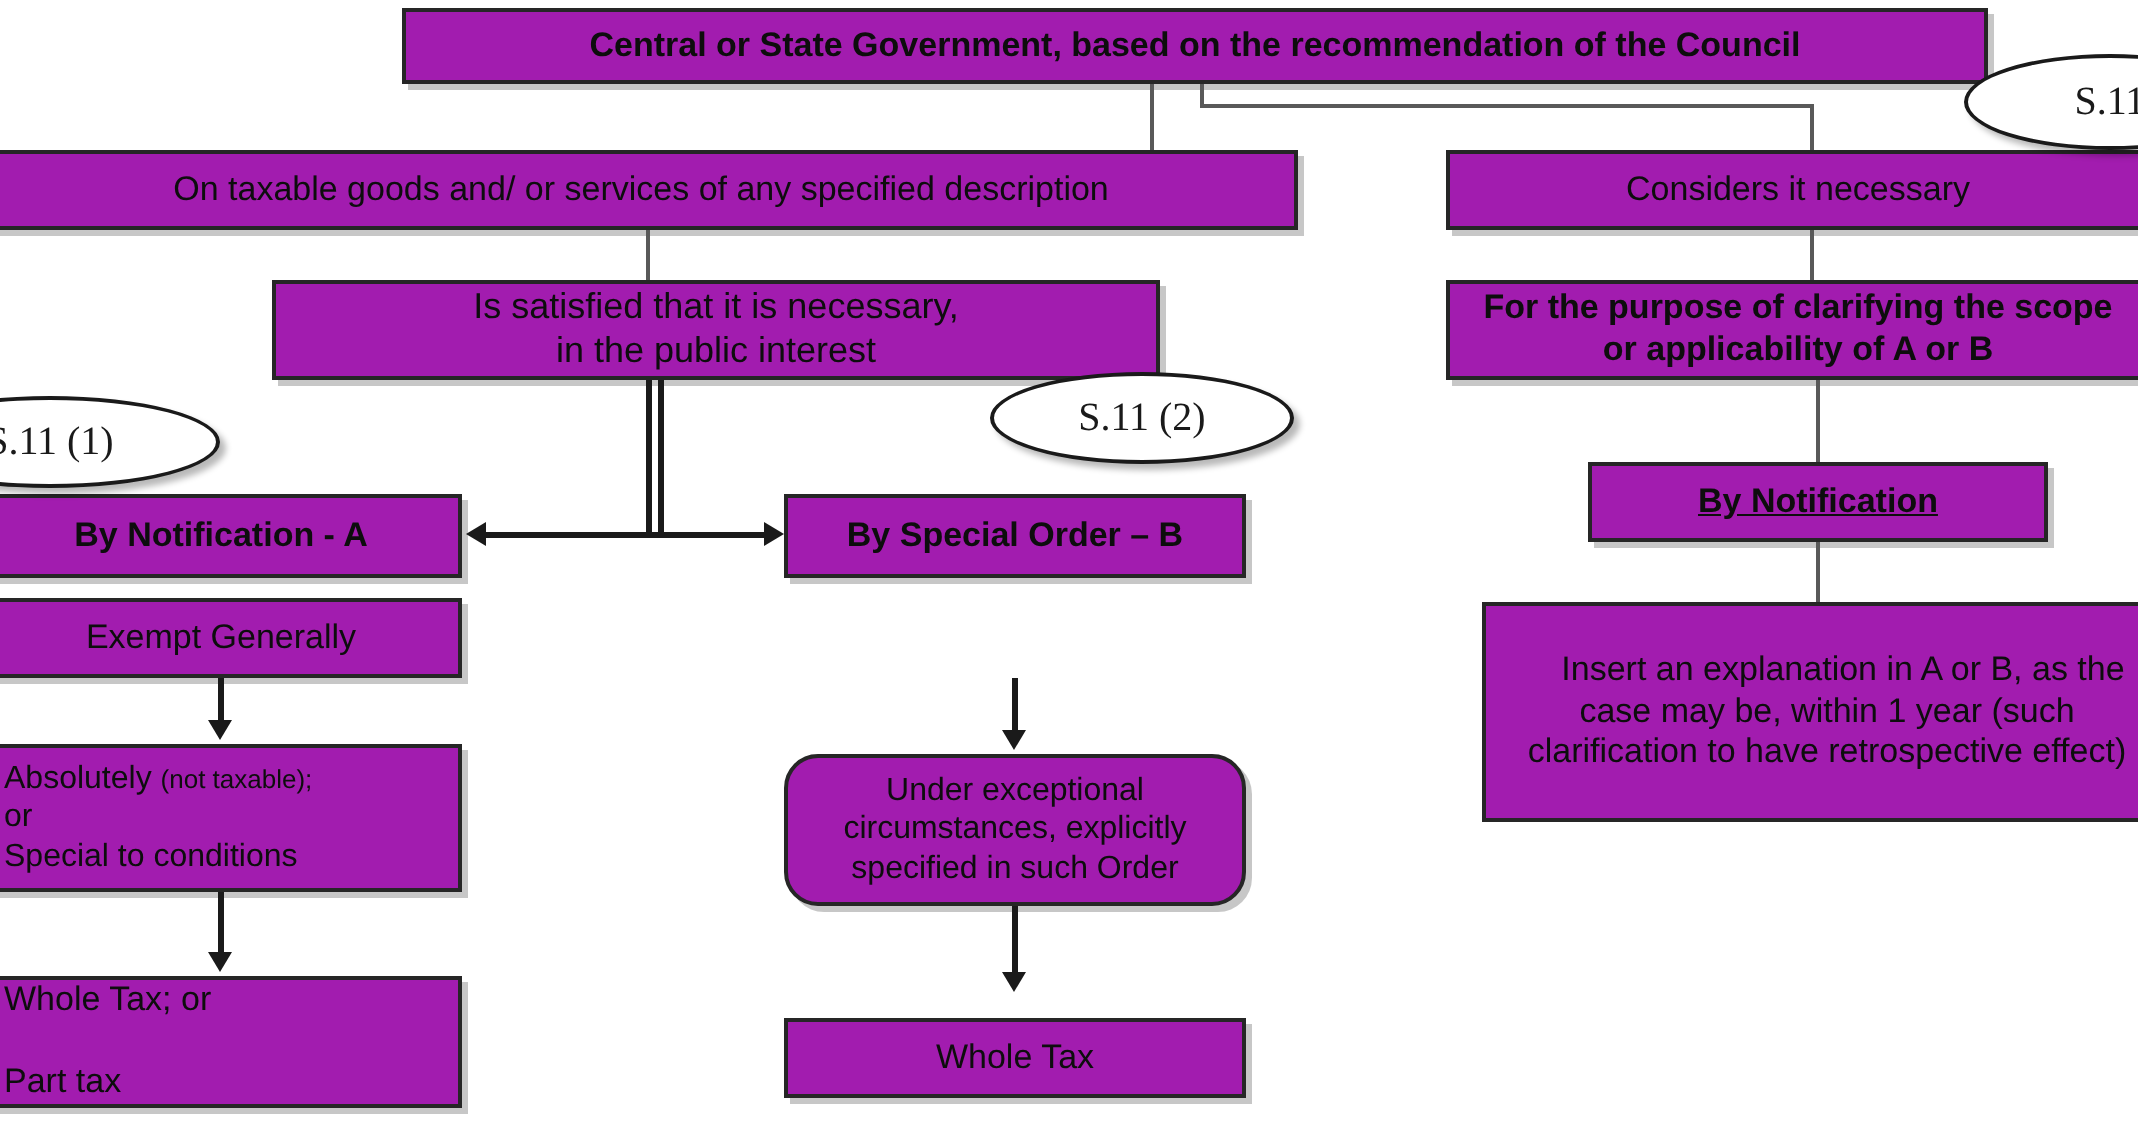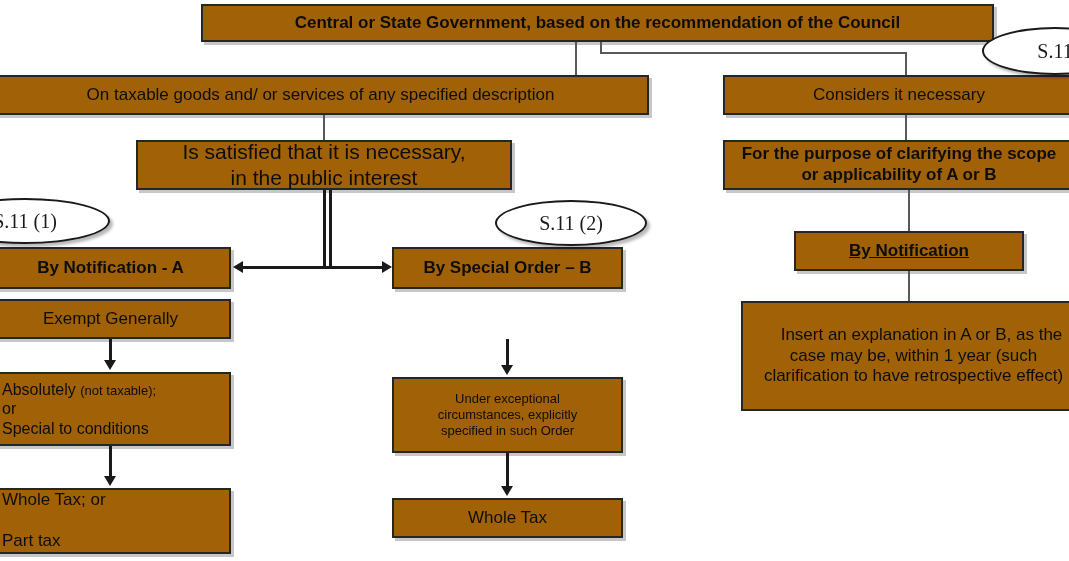--- a/index.html
+++ b/index.html
@@ -16,21 +16,21 @@
     width: 1069px;
     height: 561px;
     background: #ffffff;
     overflow: hidden;
   }
 
   
   .box {
     position: absolute;
     box-sizing: border-box;
-    background: #a16207;
+    background: #a21caf;
     border: 2px solid #262626;
     display: flex;
     align-items: center;
     justify-content: center;
     text-align: center;
     color: #0d0d0d;
     line-height: 1.22;
     padding: 2px 6px;
   }
   .box .txt { display: block; width: 100%; }
@@ -101,22 +101,22 @@
   
   #box-top {
     left: 201px; top: 4px; width: 793px; height: 38px;
     font-size: 17px; font-weight: bold;
   }
   #box-taxable {
     left: -8px; top: 75px; width: 657px; height: 40px;
     font-size: 17px;
   }
   #box-satisfied {
-    left: 136px; top: 140px; width: 376px; height: 50px;
-    font-size: 21px;
+    left: 136px; top: 140px; width: 444px; height: 50px;
+    font-size: 18px;
   }
   #box-notification-a {
     left: -10px; top: 247px; width: 241px; height: 42px;
     font-size: 17px; font-weight: bold;
   }
   #box-exempt-generally {
     left: -10px; top: 299px; width: 241px; height: 40px;
     font-size: 17px;
   }
   #box-absolutely {
@@ -130,24 +130,25 @@
   #box-special-order-b {
     left: 392px; top: 247px; width: 231px; height: 42px;
     font-size: 17px; font-weight: bold;
   }
   #box-exempt {
     left: 392px; top: 299px; width: 231px; height: 40px;
     font-size: 17px;
   }
   #box-exceptional {
     left: 392px; top: 377px; width: 231px; height: 76px;
-    font-size: 13px;
+    font-size: 16px;
+    border-radius: 17px;
   }
   #box-whole-tax {
-    left: 392px; top: 498px; width: 231px; height: 40px;
+    left: 392px; top: 509px; width: 231px; height: 40px;
     font-size: 17px;
   }
   #box-considers {
     left: 723px; top: 75px; width: 352px; height: 40px;
     font-size: 17px;
   }
   #box-purpose {
     left: 723px; top: 140px; width: 352px; height: 50px;
     font-size: 17px; font-weight: bold;
   }
@@ -161,21 +162,21 @@
   }
   #box-insert .txt b { font-weight: normal; margin-left: 16px; }
 
   #ell-s11 {
     left: 982px; top: 27px; width: 146px; height: 48px;
   }
   #ell-s11-1 {
     left: -60px; top: 198px; width: 170px; height: 46px;
   }
   #ell-s11-2 {
-    left: 495px; top: 200px; width: 152px; height: 46px;
+    left: 495px; top: 186px; width: 152px; height: 46px;
   }
 </style>
 </head>
 <body>
 
 <div id="canvas">
 
   <div class="box shadowbox" id="box-top">
     <span class="txt">Central or State Government, based on the recommendation of the Council</span>
   </div>

